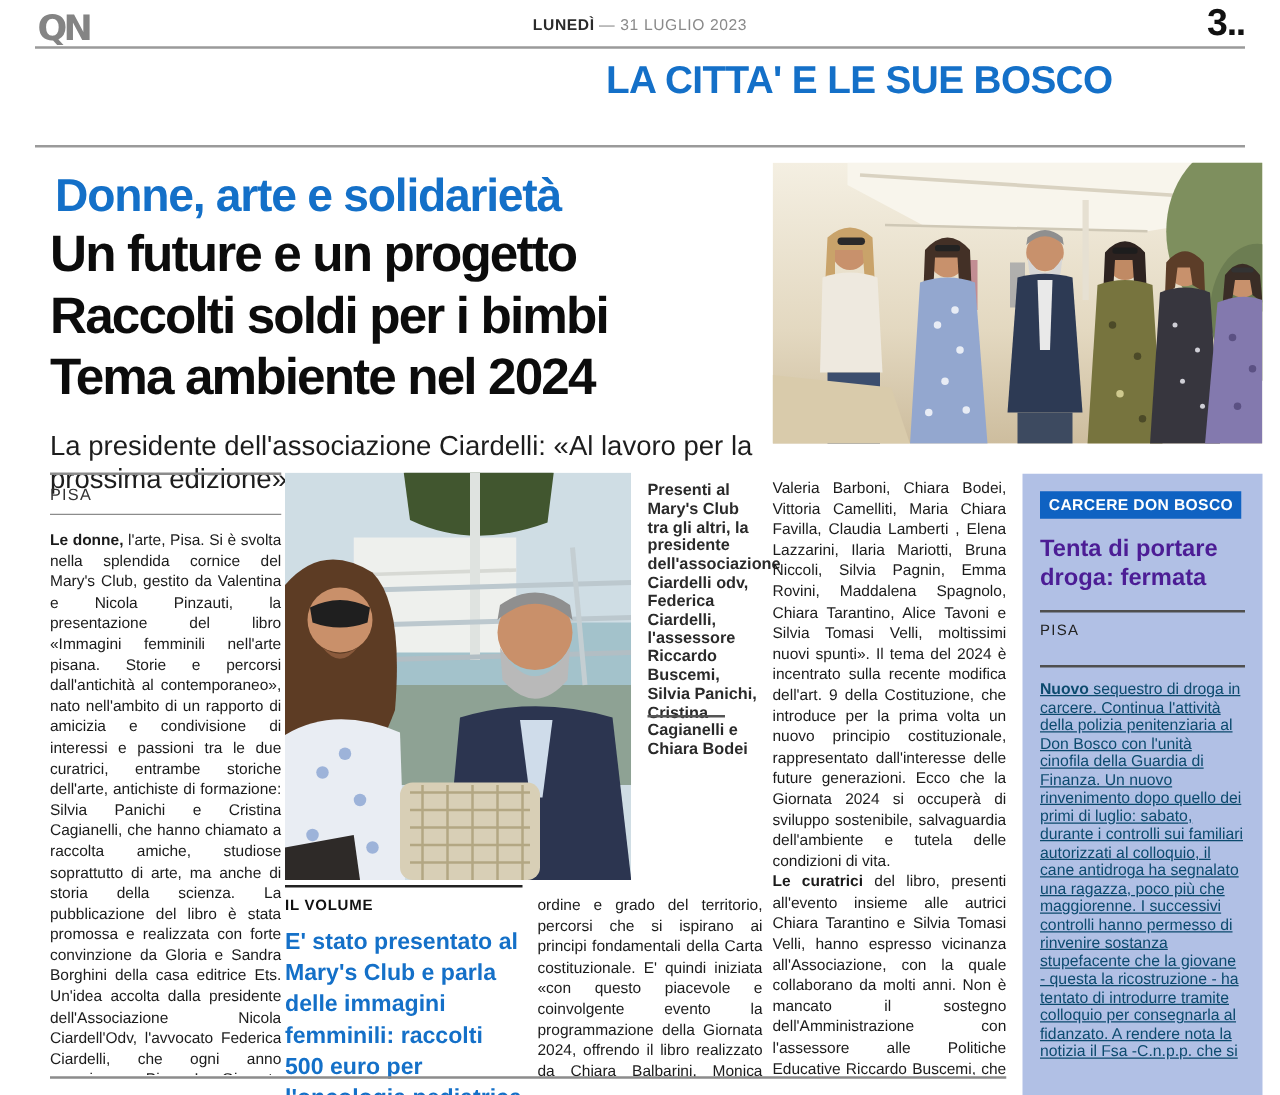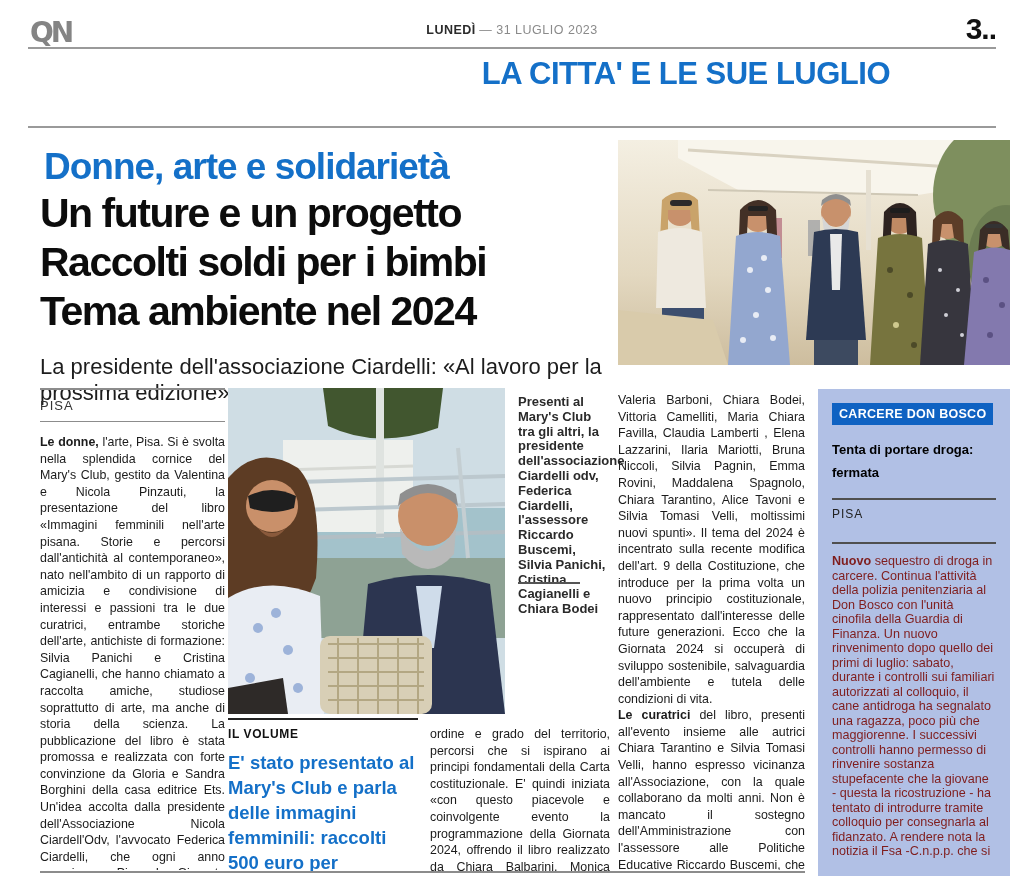--- a/index.html
+++ b/index.html
@@ -1,18 +1,18 @@
 <!DOCTYPE html>
 <html><head>
 <meta charset="utf-8">
 <style>
   html,body{margin:0;padding:0;background:#ffffff;}
   body{width:1024px;height:876px;overflow:hidden;position:relative;
        font-family:"Liberation Sans","DejaVu Sans",sans-serif;color:#1c1c1c;}
-  #page{position:absolute;inset:0;background:#fff;margin-top:10px;}
+  #page{position:absolute;inset:0;background:#fff;}
   .abs{position:absolute;}
   .rule{background:#9a9a9a;height:2px;}
   .thinrule{background:#8c8c8c;height:1.5px;}
 
   
   #logo{left:30px;top:6px;font-size:28px;font-weight:800;color:#848484;
         letter-spacing:-3px;font-family:"DejaVu Sans",sans-serif;}
   #dateline{left:0;top:13px;width:100%;text-align:center;font-size:12.5px;color:#2b2b2b;}
   #dateline .day{font-weight:700;letter-spacing:.5px;}
   #dateline .rest{color:#8a8a8a;font-weight:400;letter-spacing:.5px;}
@@ -57,40 +57,40 @@
   #volume .label{font-size:12px;font-weight:800;letter-spacing:.6px;color:#111;margin-top:7px;}
   #volume .bluetext{font-size:18.5px;line-height:25px;font-weight:800;color:#1470c8;margin-top:9px;}
 
   #bottomrule{left:40px;top:861px;width:765px;}
 
   
   #sidebar{left:818px;top:379px;width:192px;height:497px;background:#b1c0e5;
            box-sizing:border-box;padding:14px 14px 0 14px;}
   #sidebar .tag{display:inline-block;background:#0f62c2;color:#fff;font-weight:800;
                 font-size:12.5px;padding:4px 7px;letter-spacing:.3px;text-align:right;}
-  #sidebar .head{font-size:13px;line-height:23px;font-weight:800;color:#000000;margin-top:13px;}
+  #sidebar .head{font-size:19px;line-height:23px;font-weight:800;color:#4c1d95;margin-top:13px;}
   #sidebar .srule{height:2px;background:#4f4f4f;margin-top:14px;}
   #sidebar .spisa{font-size:12px;letter-spacing:1px;color:#222;padding:7px 0;}
-  #sidebar .sbody{margin-top:10px;font-size:12.6px;line-height:14.5px;color:#7f1d1d;}
+  #sidebar .sbody{margin-top:10px;font-size:12.6px;line-height:14.5px;color:#0c4a6e;text-decoration:underline;}
 </style>
 </head>
 <body>
 
 <div id="page">
 
   <div class="abs" id="logo">QN</div>
   <div class="abs" id="dateline">
     <span class="day">LUNEDÌ</span>
     <span class="rest">— 31 LUGLIO 2023</span>
   </div>
   <div class="abs" id="pagenum">3..</div>
   <div class="abs rule" id="hrule1"></div>
 
   <div class="abs" id="section">
-    <div class="title">LA CITTA' E LE SUE LUGLIO</div>
+    <div class="title">LA CITTA' E LE SUE BOSCO</div>
   </div>
   <div class="abs rule" id="hrule2"></div>
 
   <div class="abs" id="kicker">Donne, arte e solidarietà</div>
   <div class="abs" id="headline">
     <div>Un future e un progetto</div>
     <div>Raccolti soldi per i bimbi</div>
     <div>Tema ambiente nel 2024</div>
   </div>
   <div class="abs" id="standfirst">La presidente dell'associazione Ciardelli: «Al lavoro per la prossima edizione»</div>

